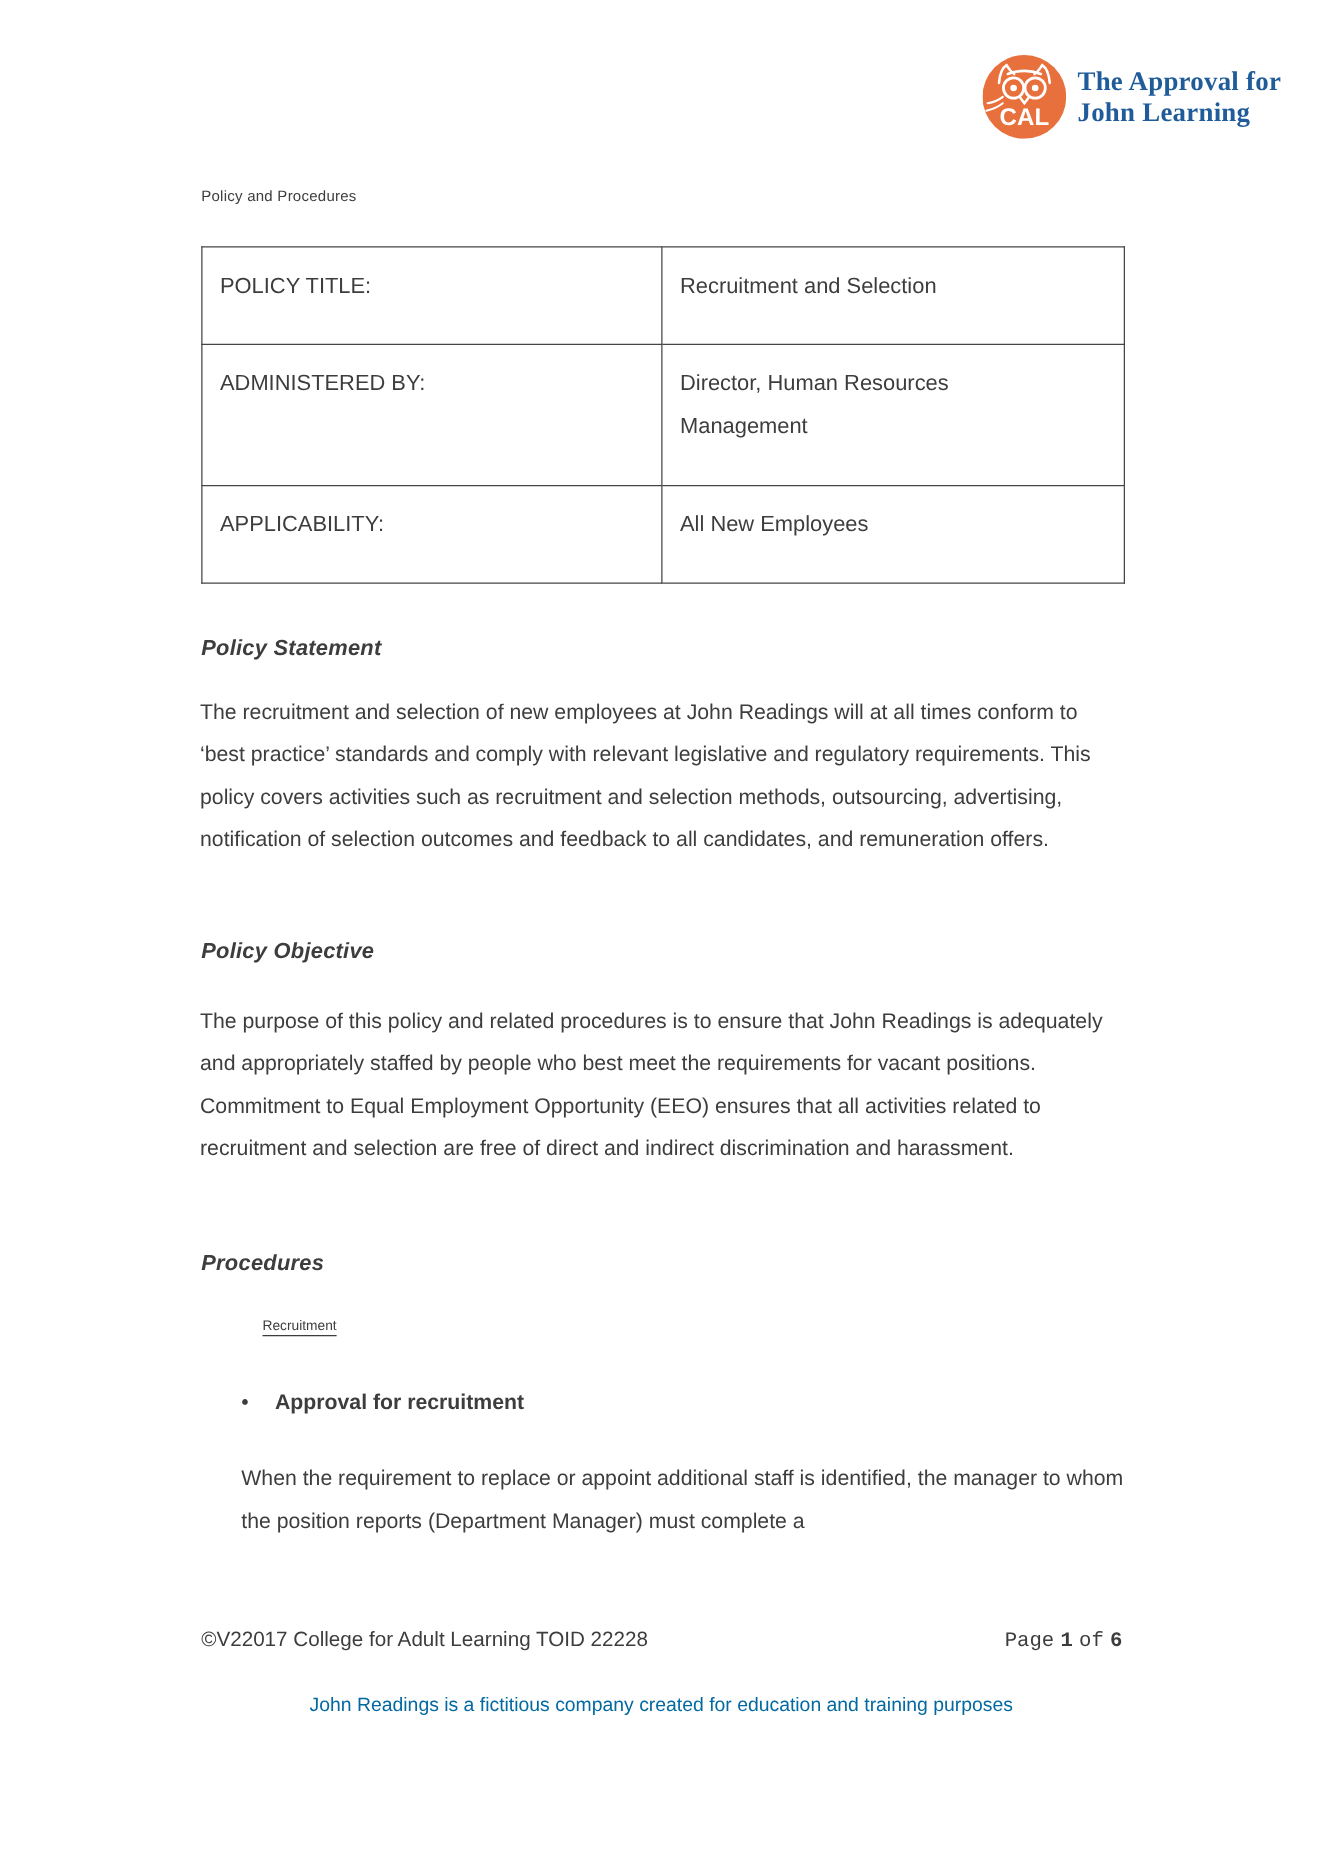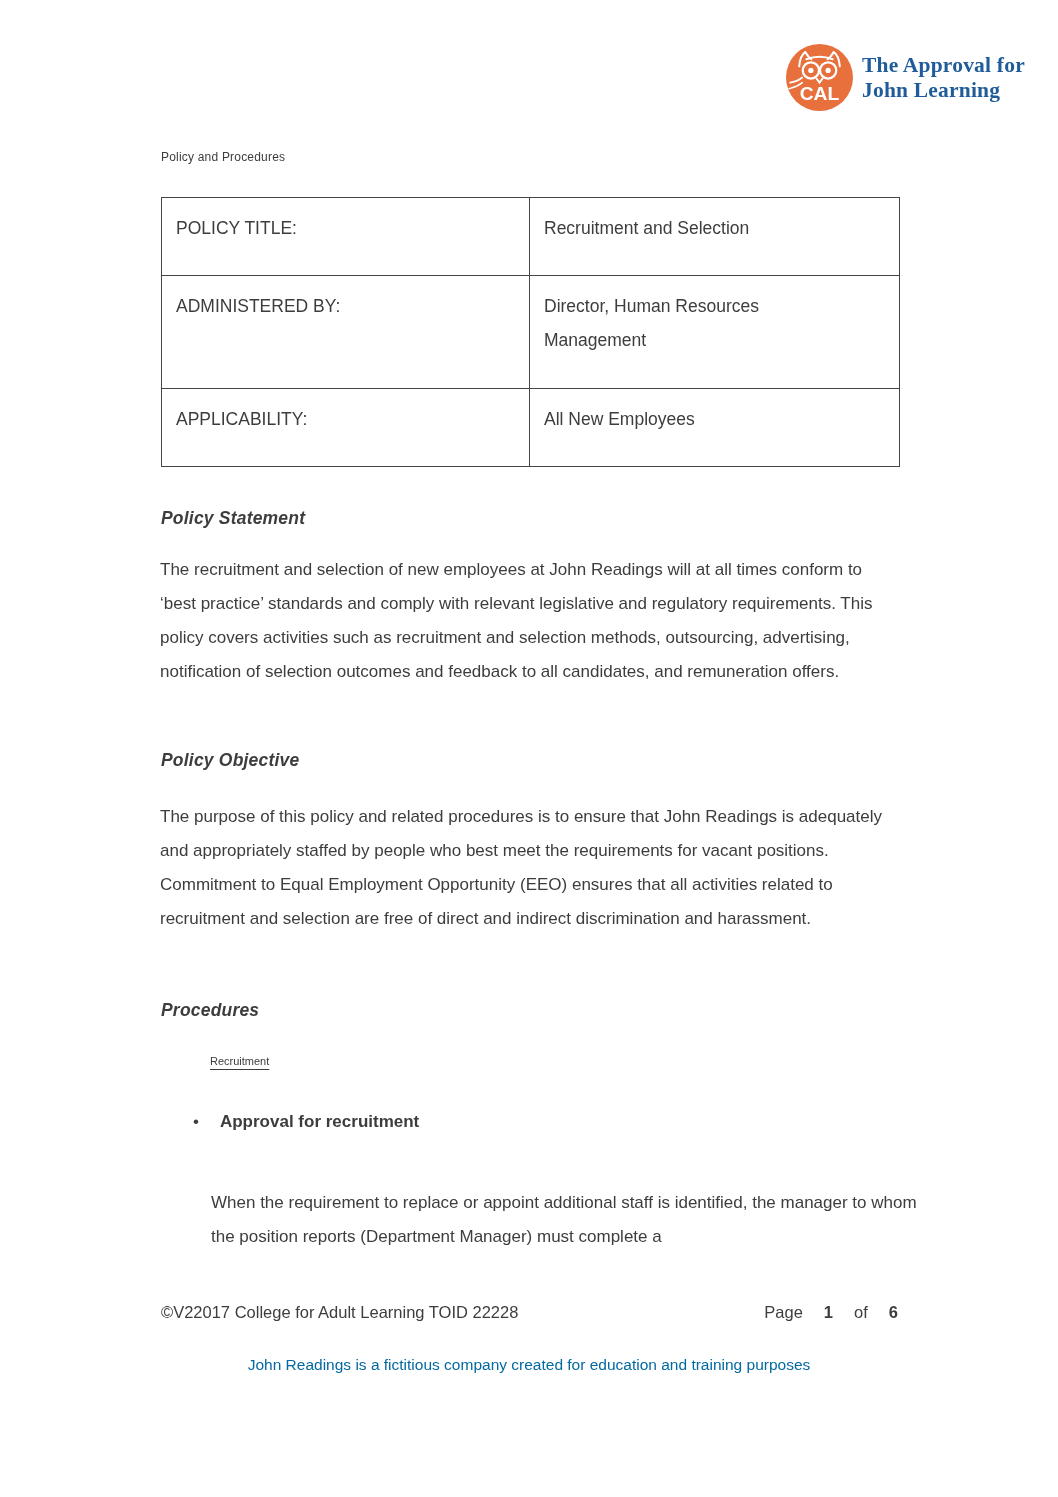--- a/index.html
+++ b/index.html
@@ -47,37 +47,37 @@
   
   .sec-heading { left: 161px; font-size: 17.5px; font-style: italic; font-weight: 700; letter-spacing: 0.2px; }
   .h-statement { top: 508px; }
   .h-objective { top: 750px; }
   .h-procedures { top: 1000px; }
 
   
   .body-text { font-size: 17px; line-height: 34px; }
   .p-statement { top: 553px; left: 160px; width: 724px; }
   .p-objective { top: 800px; left: 160px; width: 730px; }
-  .p-procedure { top: 1166px; left: 211px; width: 706px; margin-top: 20px; }
+  .p-procedure { top: 1166px; left: 193px; width: 706px; }
 
   
   .sub-heading {
     top: 1055px; left: 210px; font-size: 11px;
     text-decoration: underline; text-underline-offset: 4px;
   }
   .bullet-row { top: 1112px; left: 193px; display: flex; gap: 21px; font-size: 17px; align-items: baseline; }
   .bullet-label { font-weight: 700; }
 
   
   .footer-line {
     top: 1303px; left: 161px; width: 737px;
     display: flex; justify-content: space-between;
     font-size: 16.5px;
   }
-  .page-label { display: inline-flex; gap: 21px; }
+  .page-label { display: inline-flex; gap: 5px; font-family: Liberation Mono, monospace; }
   .bold { font-weight: 700; }
   .disclaimer {
     top: 1356px; left: 0; width: 1058px;
     text-align: center; font-size: 15.5px; color: #0369a1;
   }
 </style>
 </head>
 <body>
 
 <div>

